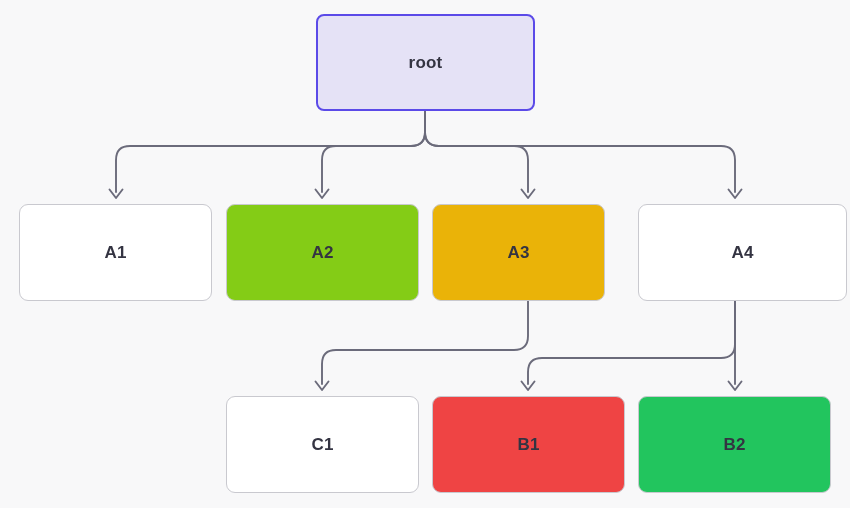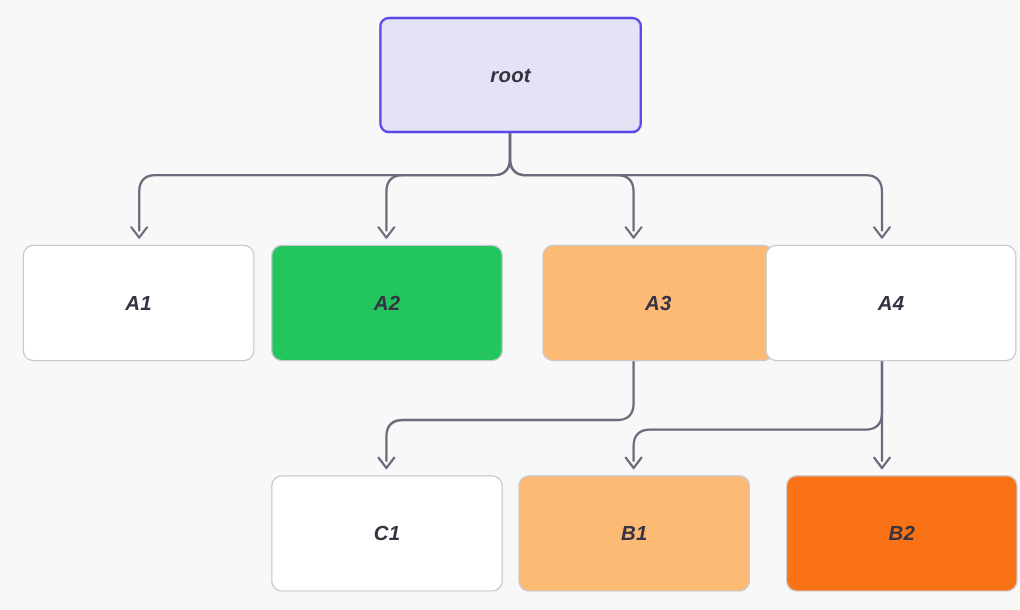--- a/index.html
+++ b/index.html
@@ -36,21 +36,20 @@
     align-items: center;
     justify-content: center;
     border-radius: 9px;
     background: #ffffff;
     border: 1.6px solid #c9c9cf;
     color: #343442;
     font-size: 17px;
     font-weight: bold;
     letter-spacing: 0.2px;
     user-select: none;
-    font-style: italic;
   }
   .node.root {
     background: #e5e2f6;
     border: 2.2px solid #5b4ae8;
     border-radius: 8px;
   }
   .node-label {
     line-height: 1;
     pointer-events: none;
   }
@@ -89,32 +88,32 @@
         <path d="M 728.5,381.5 L 735,390 L 741.5,381.5" fill="none" stroke="#6b6b7b" stroke-width="1.9" stroke-linecap="round" stroke-linejoin="round"></path>
       </g>
     </svg>
   <div id="node-layer">
       <div class="node root" style="left: 316px; top: 14px; width: 219px; height: 97px; background: rgb(229, 226, 246); border-color: rgb(91, 74, 232); color: rgb(52, 52, 66);">
         <span class="node-label">root</span>
       </div>
       <div class="node" style="left: 19px; top: 204px; width: 193px; height: 97px; background: rgb(255, 255, 255); border-color: rgb(201, 201, 207); color: rgb(52, 52, 66); text-align: right;">
         <span class="node-label">A1</span>
       </div>
-      <div class="node" style="left: 226px; top: 204px; width: 193px; height: 97px; background: #22c55e; border-color: rgb(201, 201, 207); color: rgb(52, 52, 66);">
+      <div class="node" style="left: 226px; top: 204px; width: 193px; height: 97px; background: #84cc16; border-color: rgb(201, 201, 207); color: rgb(52, 52, 66);">
         <span class="node-label">A2</span>
       </div>
-      <div class="node" style="left: 452px; top: 204px; width: 193px; height: 97px; background: #fdba74; border-color: rgb(201, 201, 207); color: rgb(52, 52, 66);">
+      <div class="node" style="left: 432px; top: 204px; width: 173px; height: 97px; background: #eab308; border-color: rgb(201, 201, 207); color: rgb(52, 52, 66);">
         <span class="node-label">A3</span>
       </div>
       <div class="node" style="left: 638px; top: 204px; width: 209px; height: 97px; background: rgb(255, 255, 255); border-color: rgb(201, 201, 207); color: rgb(52, 52, 66);">
         <span class="node-label">A4</span>
       </div>
       <div class="node" style="left: 226px; top: 396px; width: 193px; height: 97px; background: rgb(255, 255, 255); border-color: rgb(201, 201, 207); color: rgb(52, 52, 66); justify-content: center;">
         <span class="node-label">C1</span>
       </div>
-      <div class="node" style="left: 432px; top: 396px; width: 193px; height: 97px; background: #fdba74; border-color: rgb(201, 201, 207); color: rgb(52, 52, 66);">
+      <div class="node" style="left: 432px; top: 396px; width: 193px; height: 97px; background: #ef4444; border-color: rgb(201, 201, 207); color: rgb(52, 52, 66);">
         <span class="node-label">B1</span>
       </div>
-      <div class="node" style="left: 638px; top: 396px; width: 193px; height: 97px; background: #f97316; border-color: rgb(201, 201, 207); color: rgb(52, 52, 66); margin-left: 17px;">
+      <div class="node" style="left: 638px; top: 396px; width: 193px; height: 97px; background: #22c55e; border-color: rgb(201, 201, 207); color: rgb(52, 52, 66);">
         <span class="node-label">B2</span>
       </div>
     </div>
 </div>
 
 </body></html>

